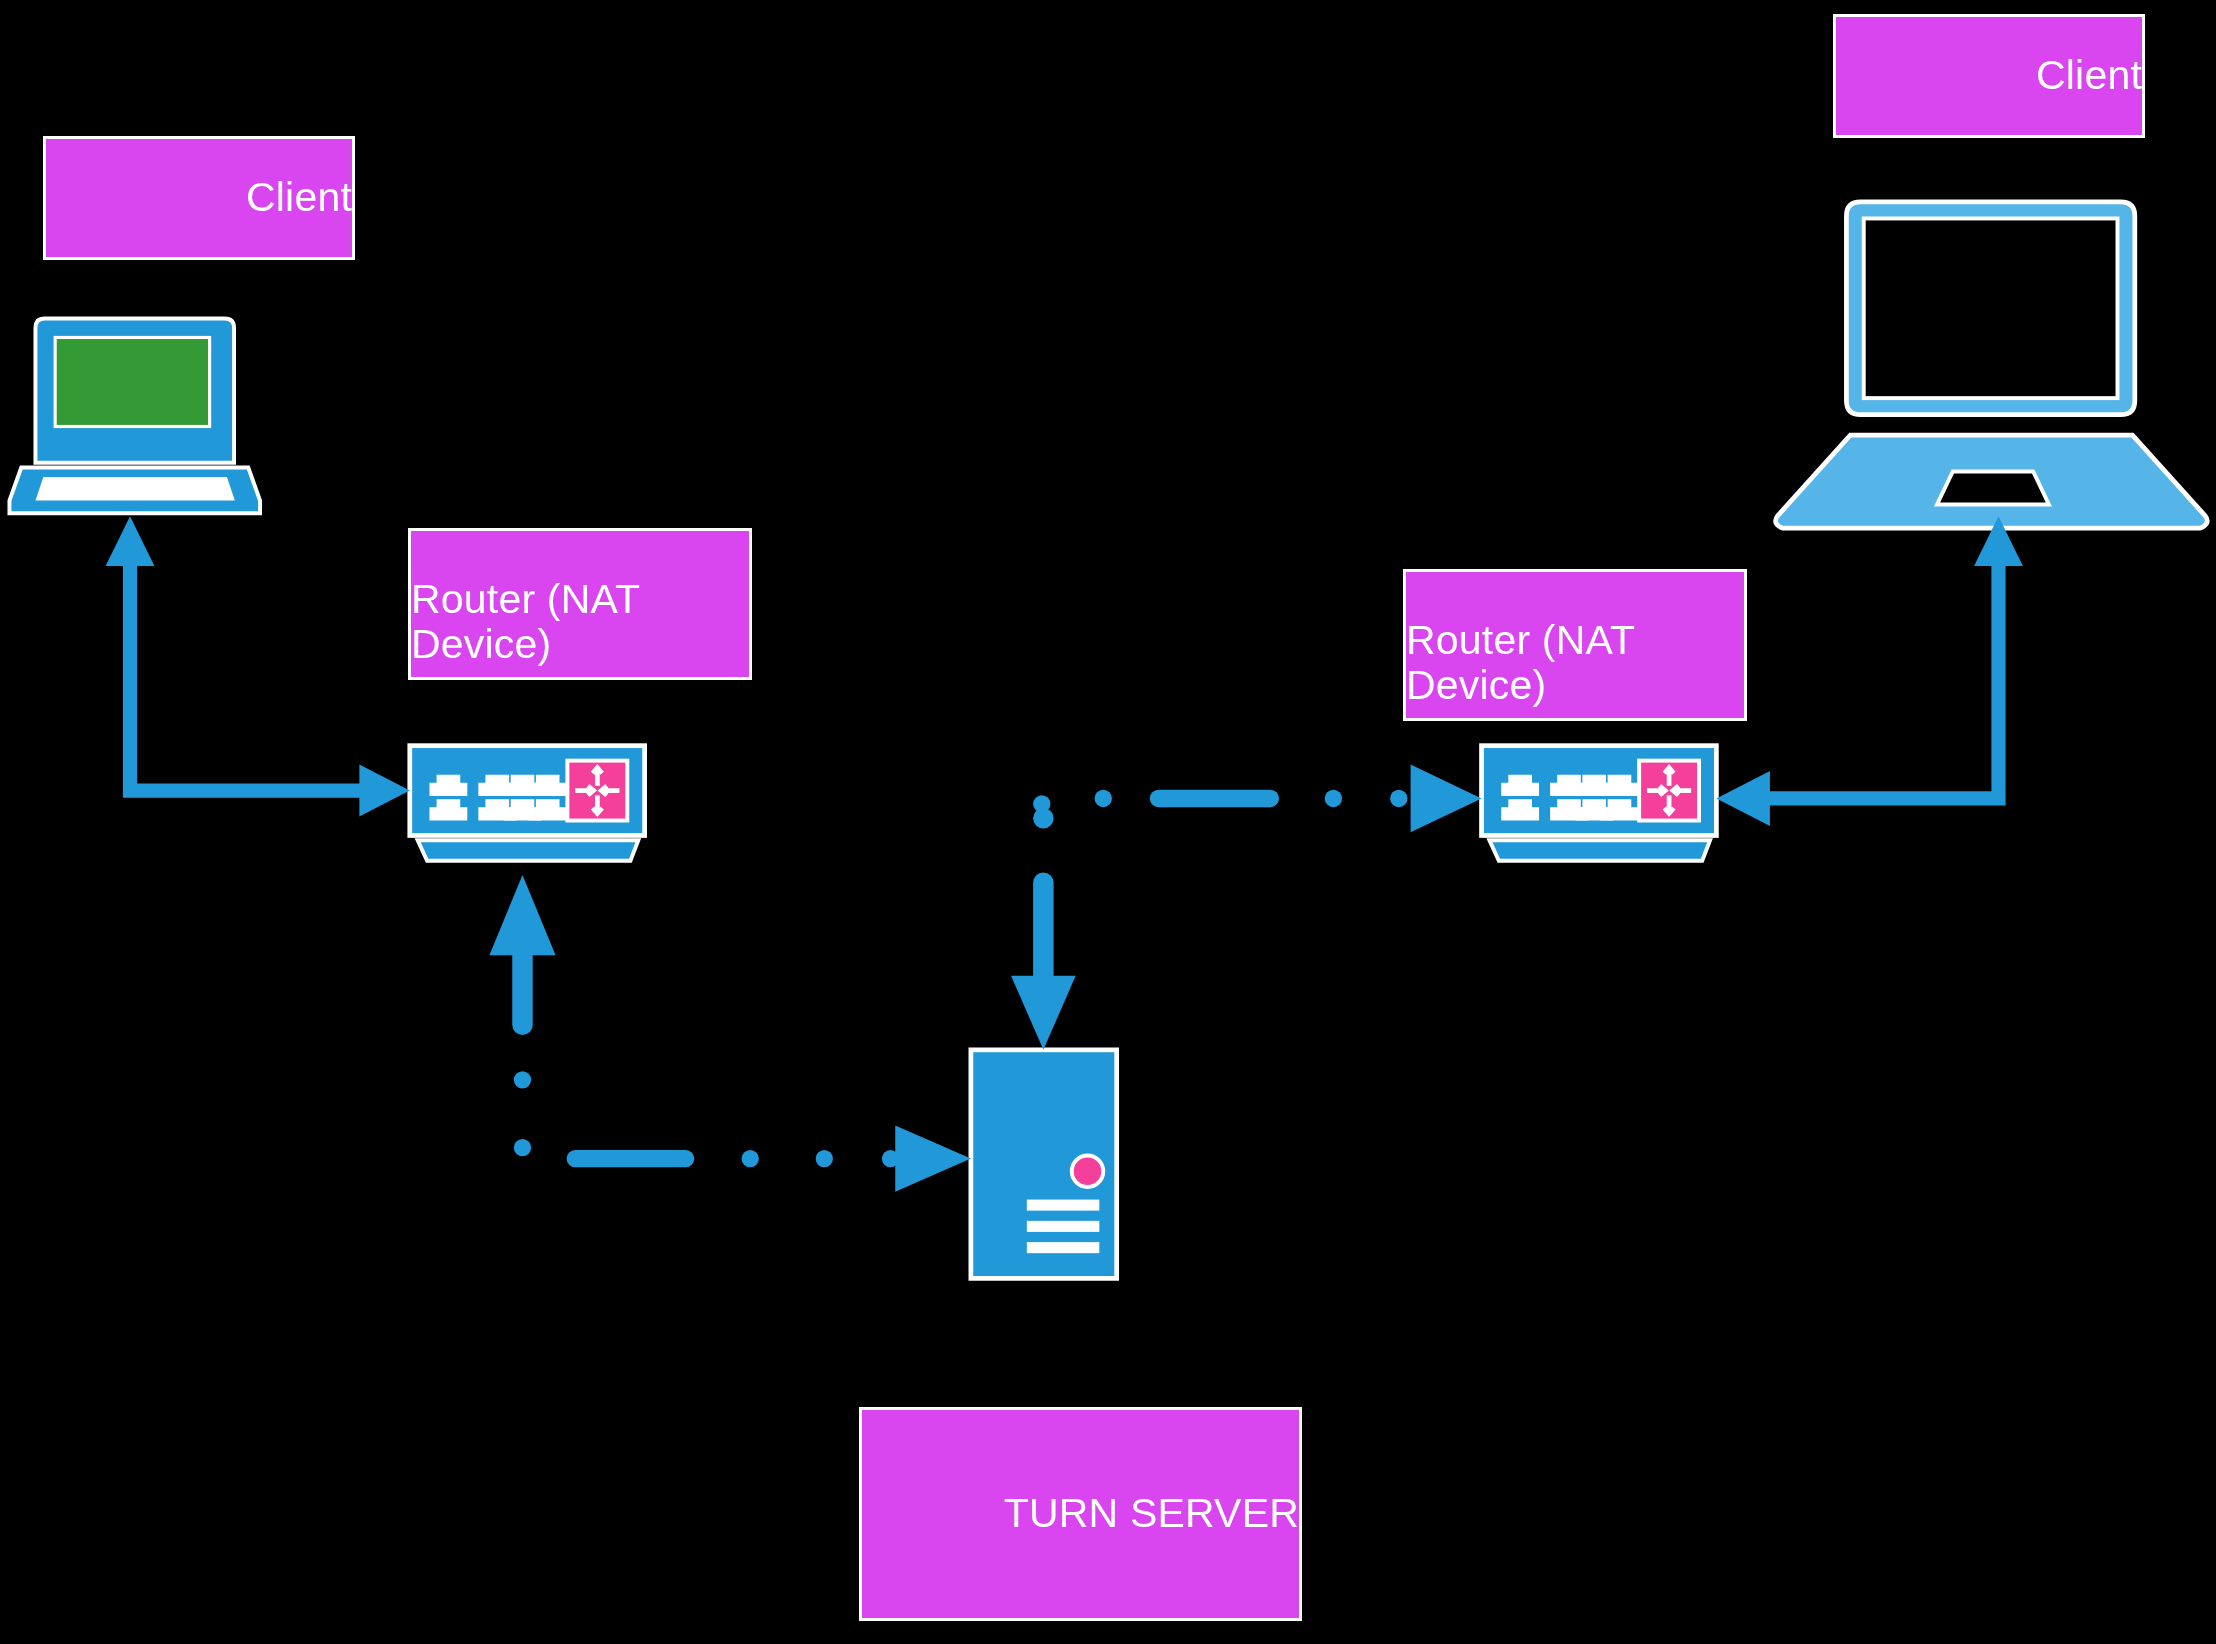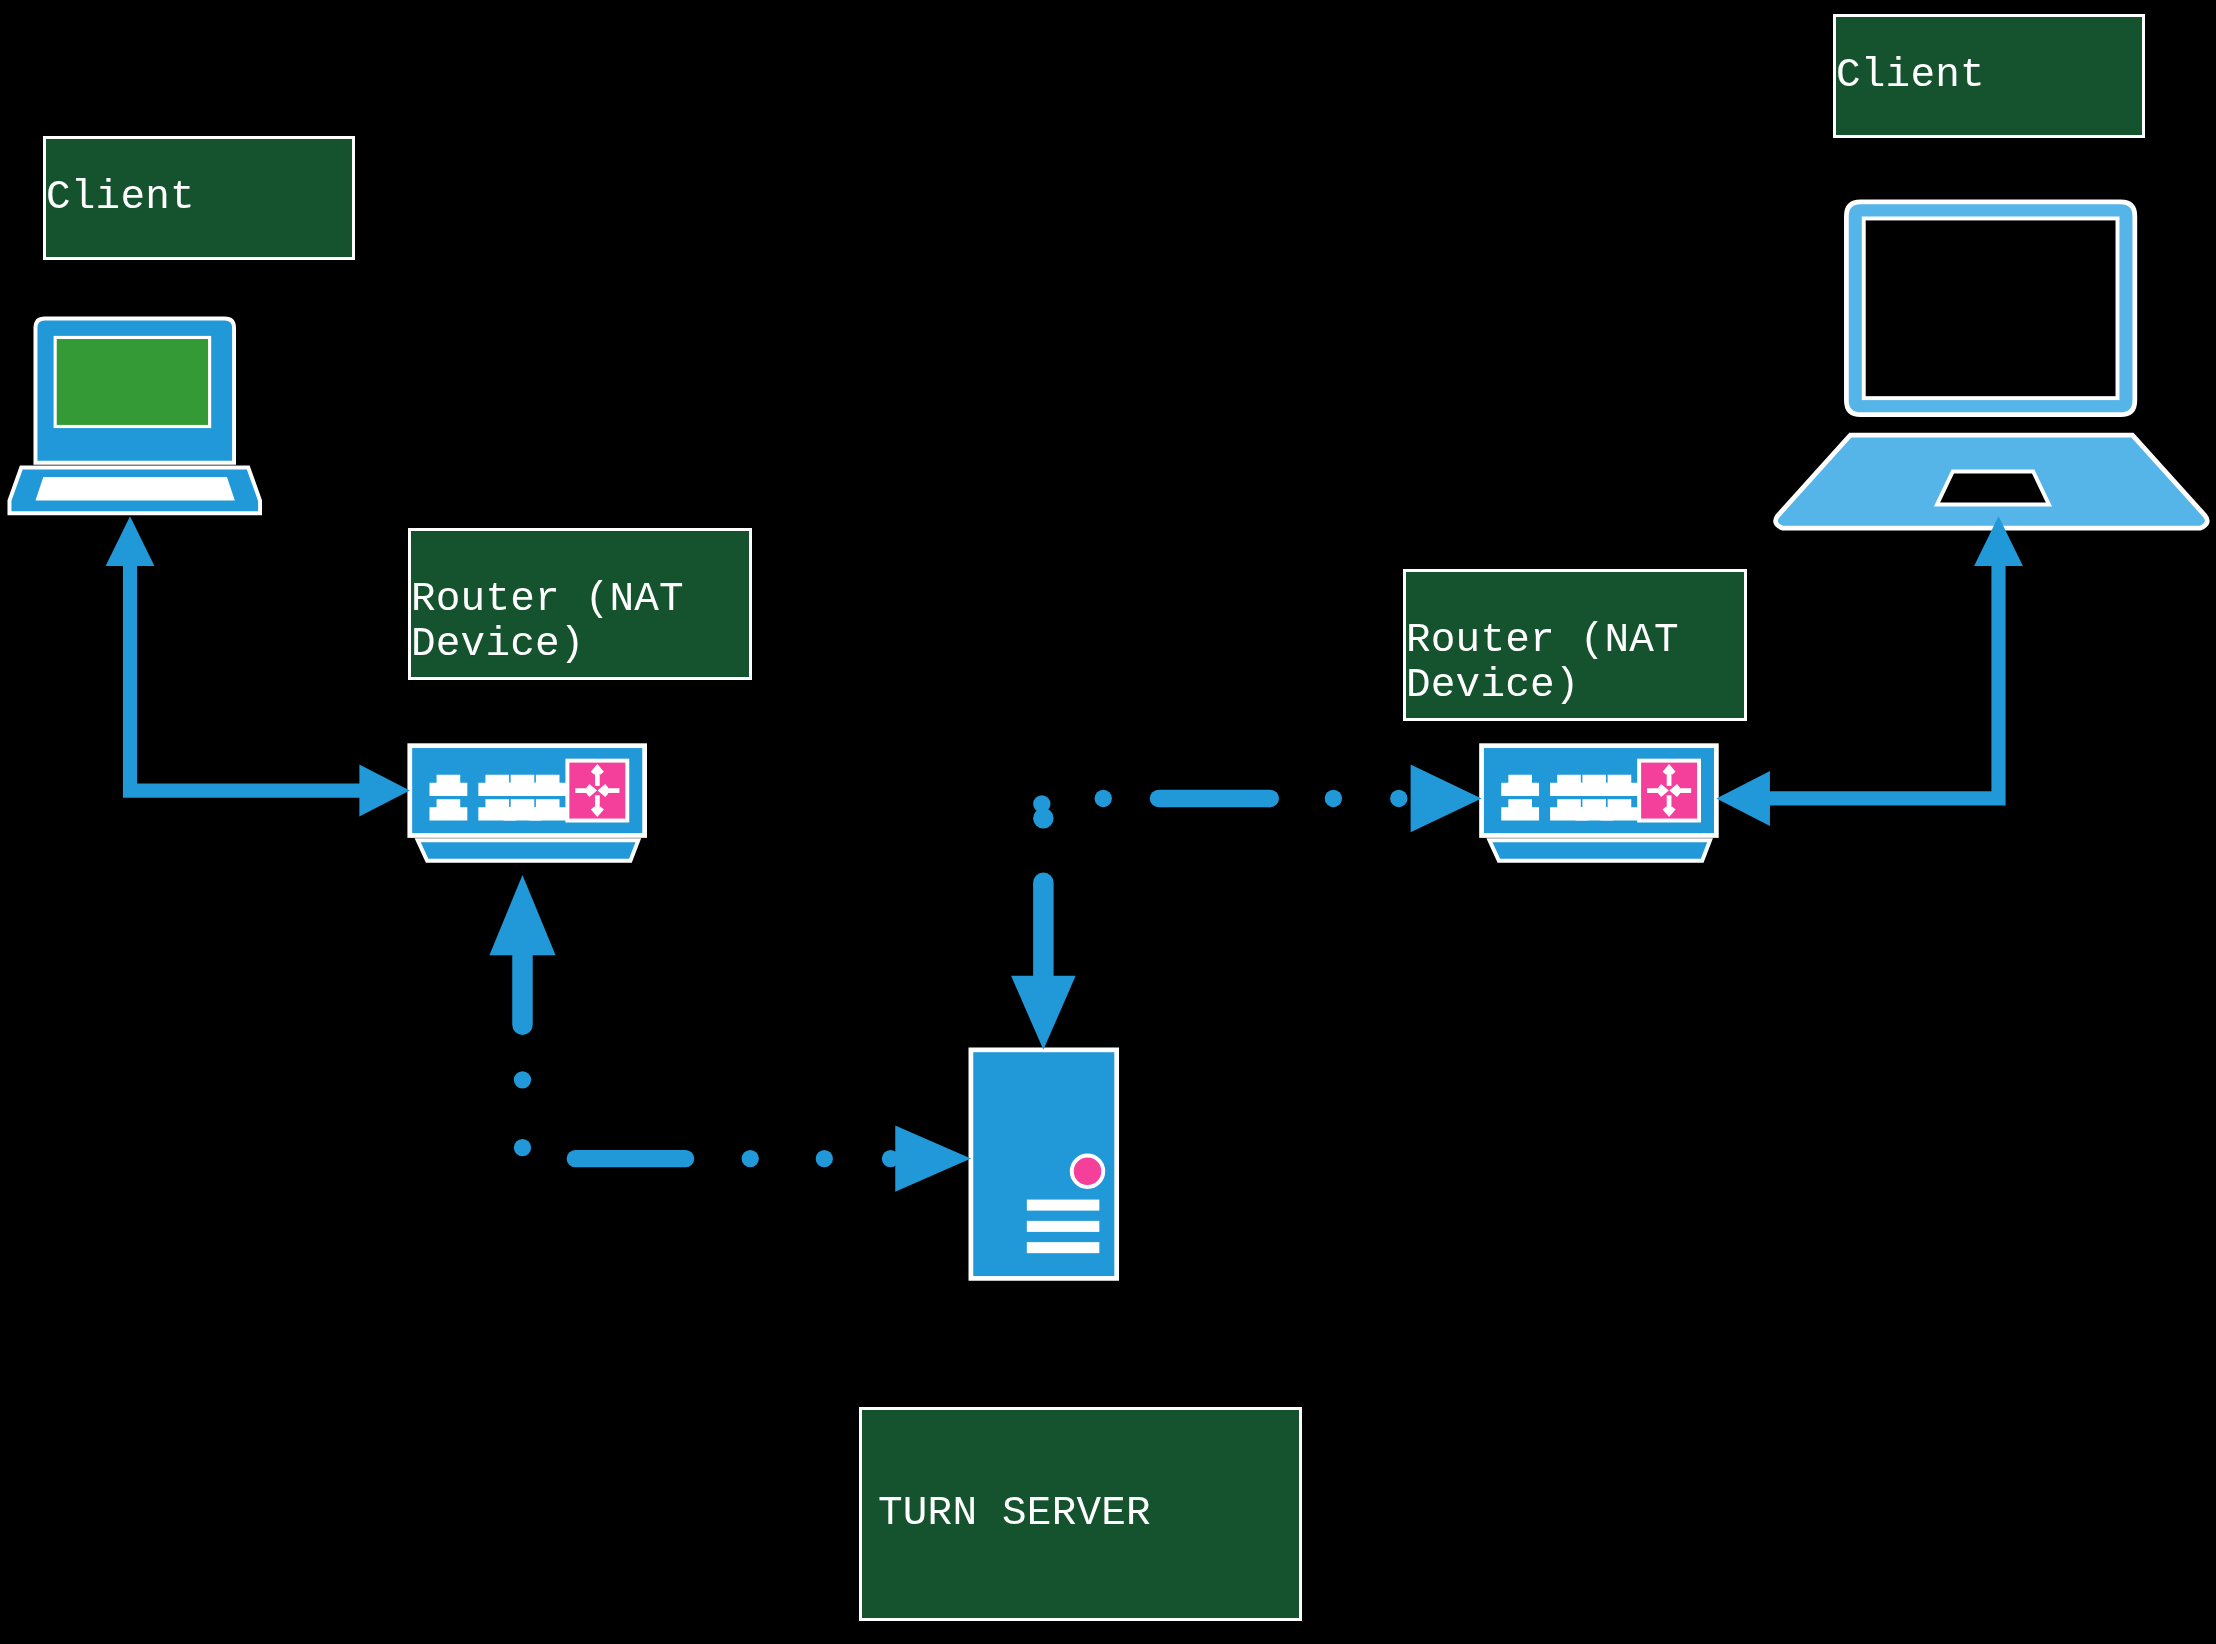--- a/index.html
+++ b/index.html
@@ -21,30 +21,29 @@
   #svg-layer {
     position: absolute;
     left: 0;
     top: 0;
     width: 2216px;
     height: 1645px;
   }
   .label-box {
     position: absolute;
     box-sizing: border-box;
-    background: #14532d;
+    background: #d946ef;
     border: 3.2px solid #FFFFFF;
     display: flex;
     align-items: center;
-    justify-content: flex-start;
+    justify-content: flex-end;
     color: #FFFFFF;
     letter-spacing: 0.2px;
     line-height: 1.1;
     user-select: none;
-    font-family: Liberation Mono, monospace;
   }
   #client-left-box {
     left: 43px; top: 136px; width: 312px; height: 124px;
     font-size: 41px;
   }
   #client-right-box {
     left: 1833px; top: 14px; width: 312px; height: 124px;
     font-size: 41px;
   }
   #router-left-box {

